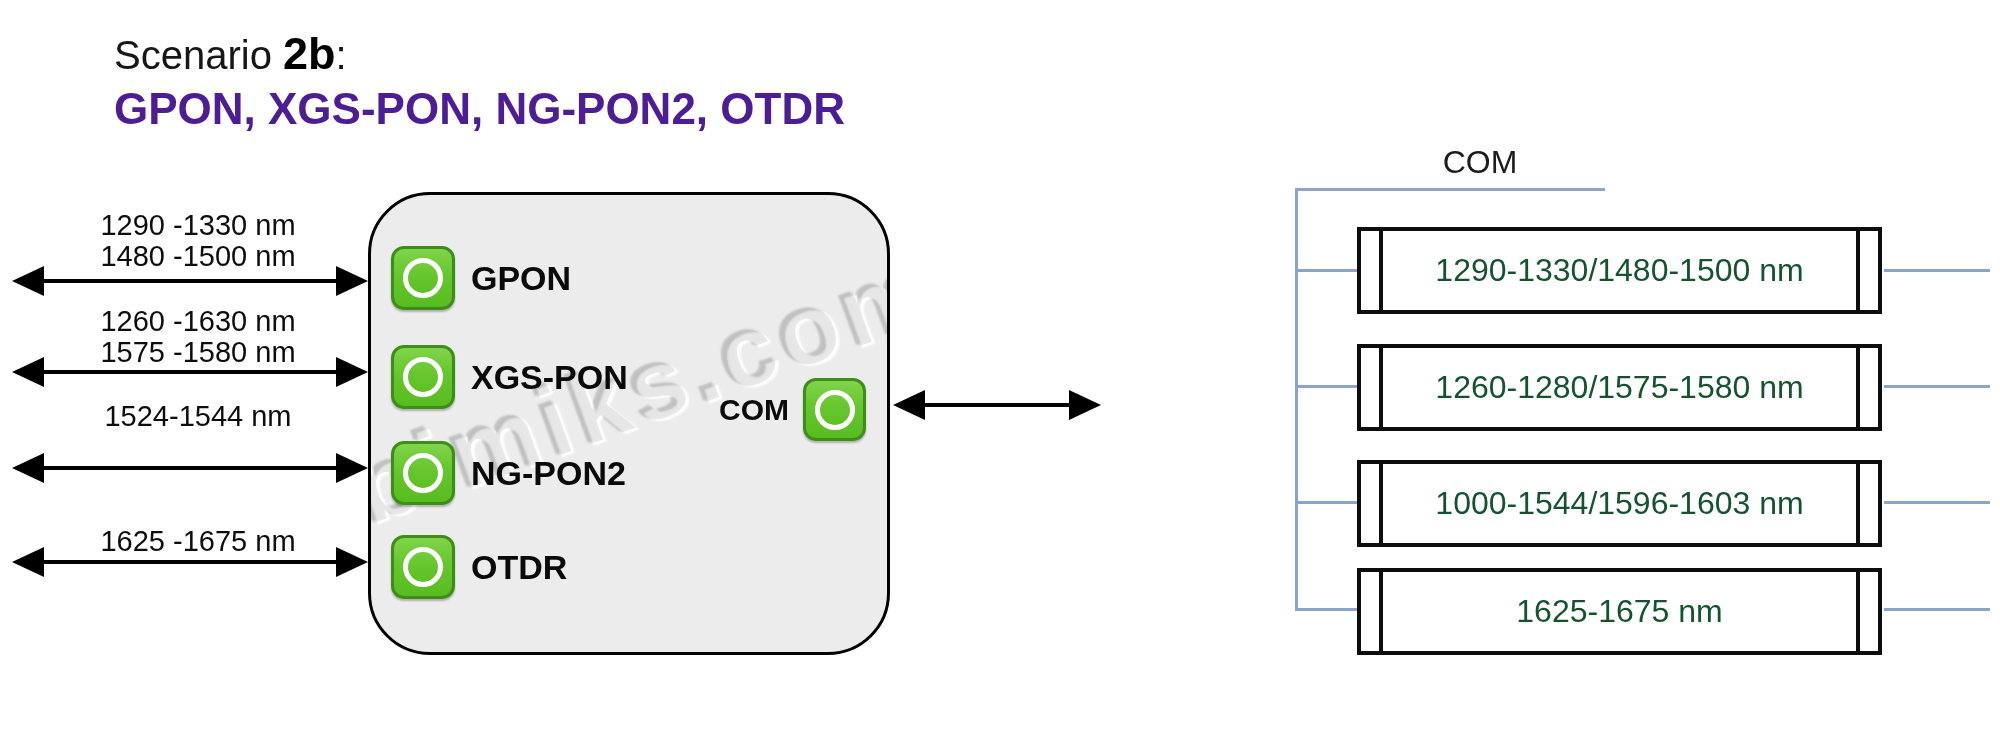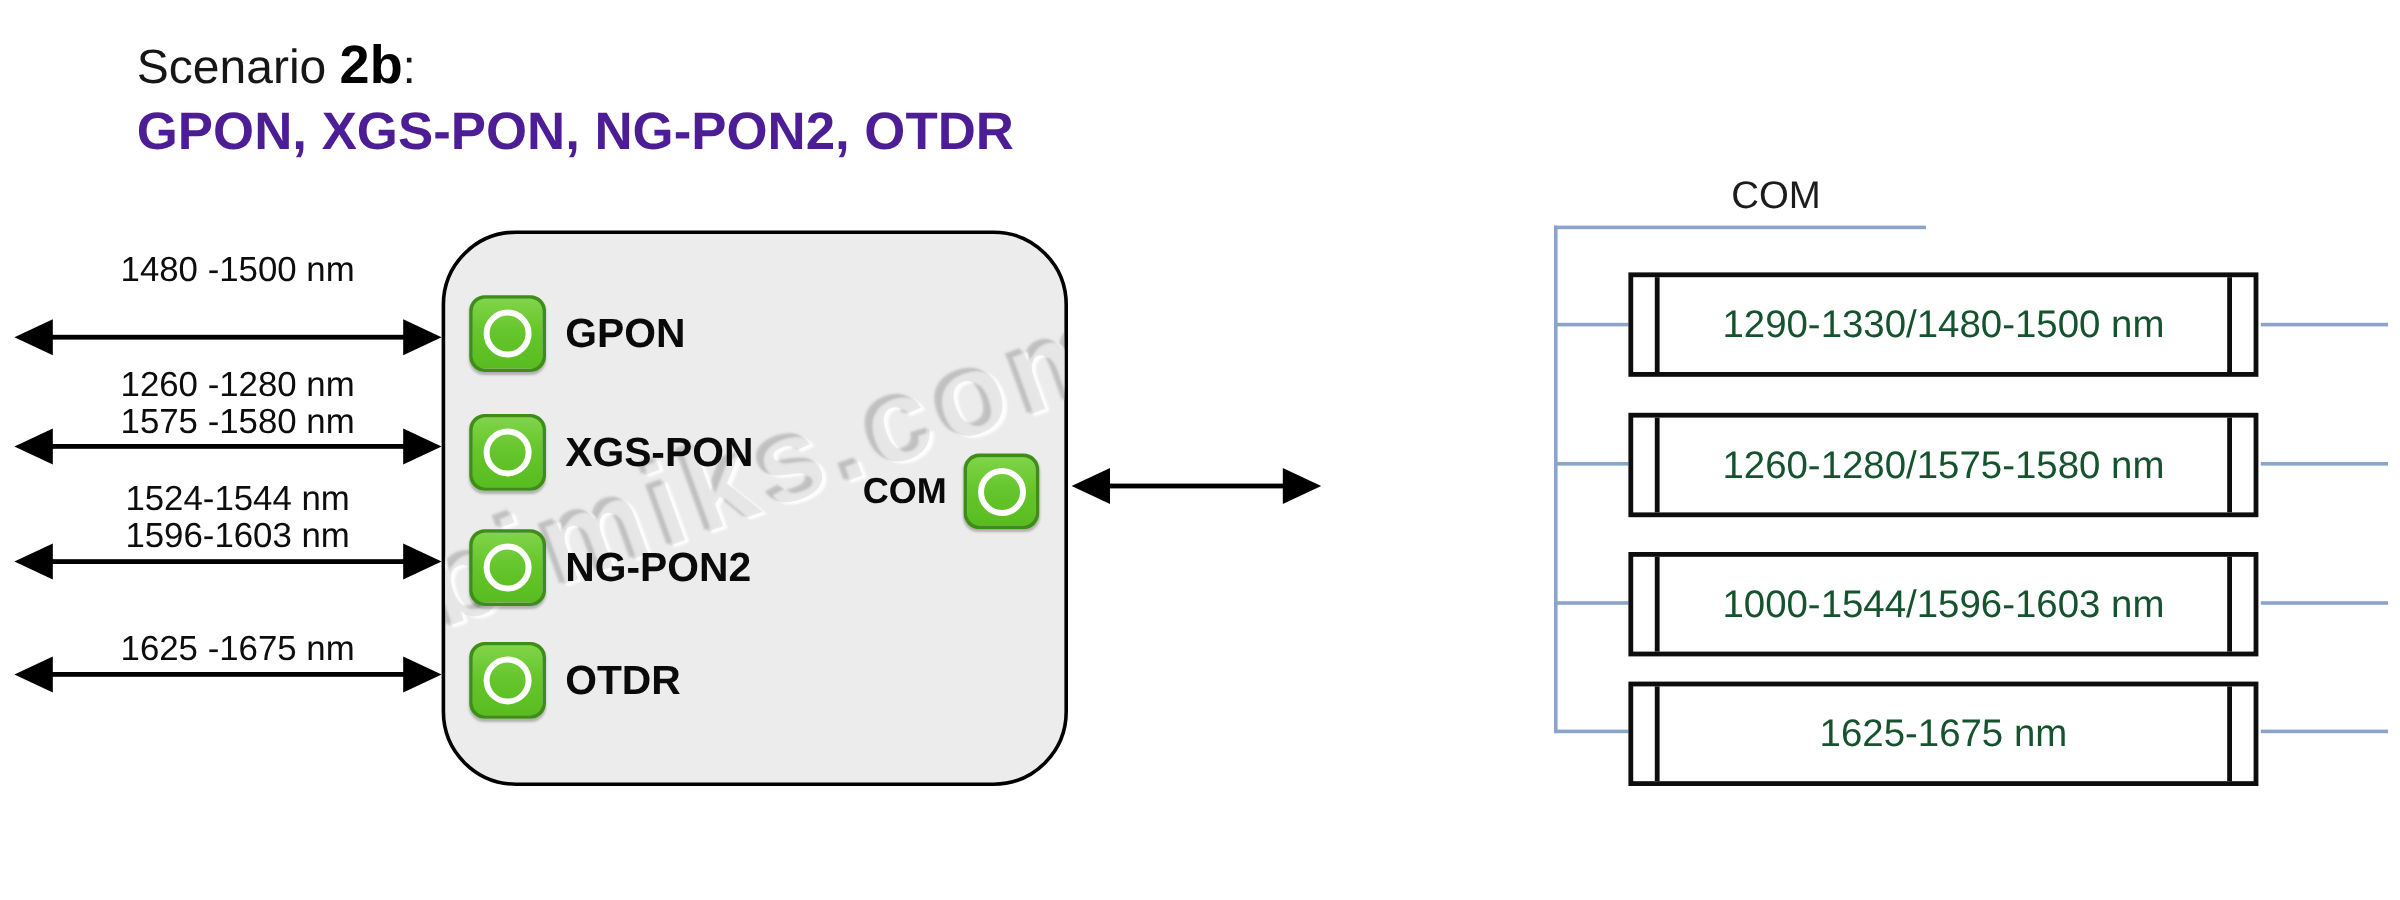--- a/index.html
+++ b/index.html
@@ -63,29 +63,29 @@
 
   <div class="title-block">
     <div class="title-line1">
       <span>Scenario</span>
       <span class="scn">2b</span><span>:</span>
     </div>
     <div class="title-line2">GPON, XGS-PON, NG-PON2, OTDR</div>
   </div>
 
   <div class="wl-label" style="top:210px;">
+    <div>1290 -1330 nm</div>
     <div>1480 -1500 nm</div>
   </div>
   <div class="wl-label" style="top:306px;">
-    <div>1260 -1280 nm</div>
+    <div>1260 -1630 nm</div>
     <div>1575 -1580 nm</div>
   </div>
   <div class="wl-label" style="top:401px;">
     <div>1524-1544 nm</div>
-    <div>1596-1603 nm</div>
   </div>
   <div class="wl-label" style="top:526px;">
     <div>1625 -1675 nm</div>
   </div>
 
   <div class="arrow" style="left:12px;top:266px;width:356px;">
     <div class="head-l"></div>
     <div class="shaft"></div>
     <div class="head-r"></div>
   </div>

